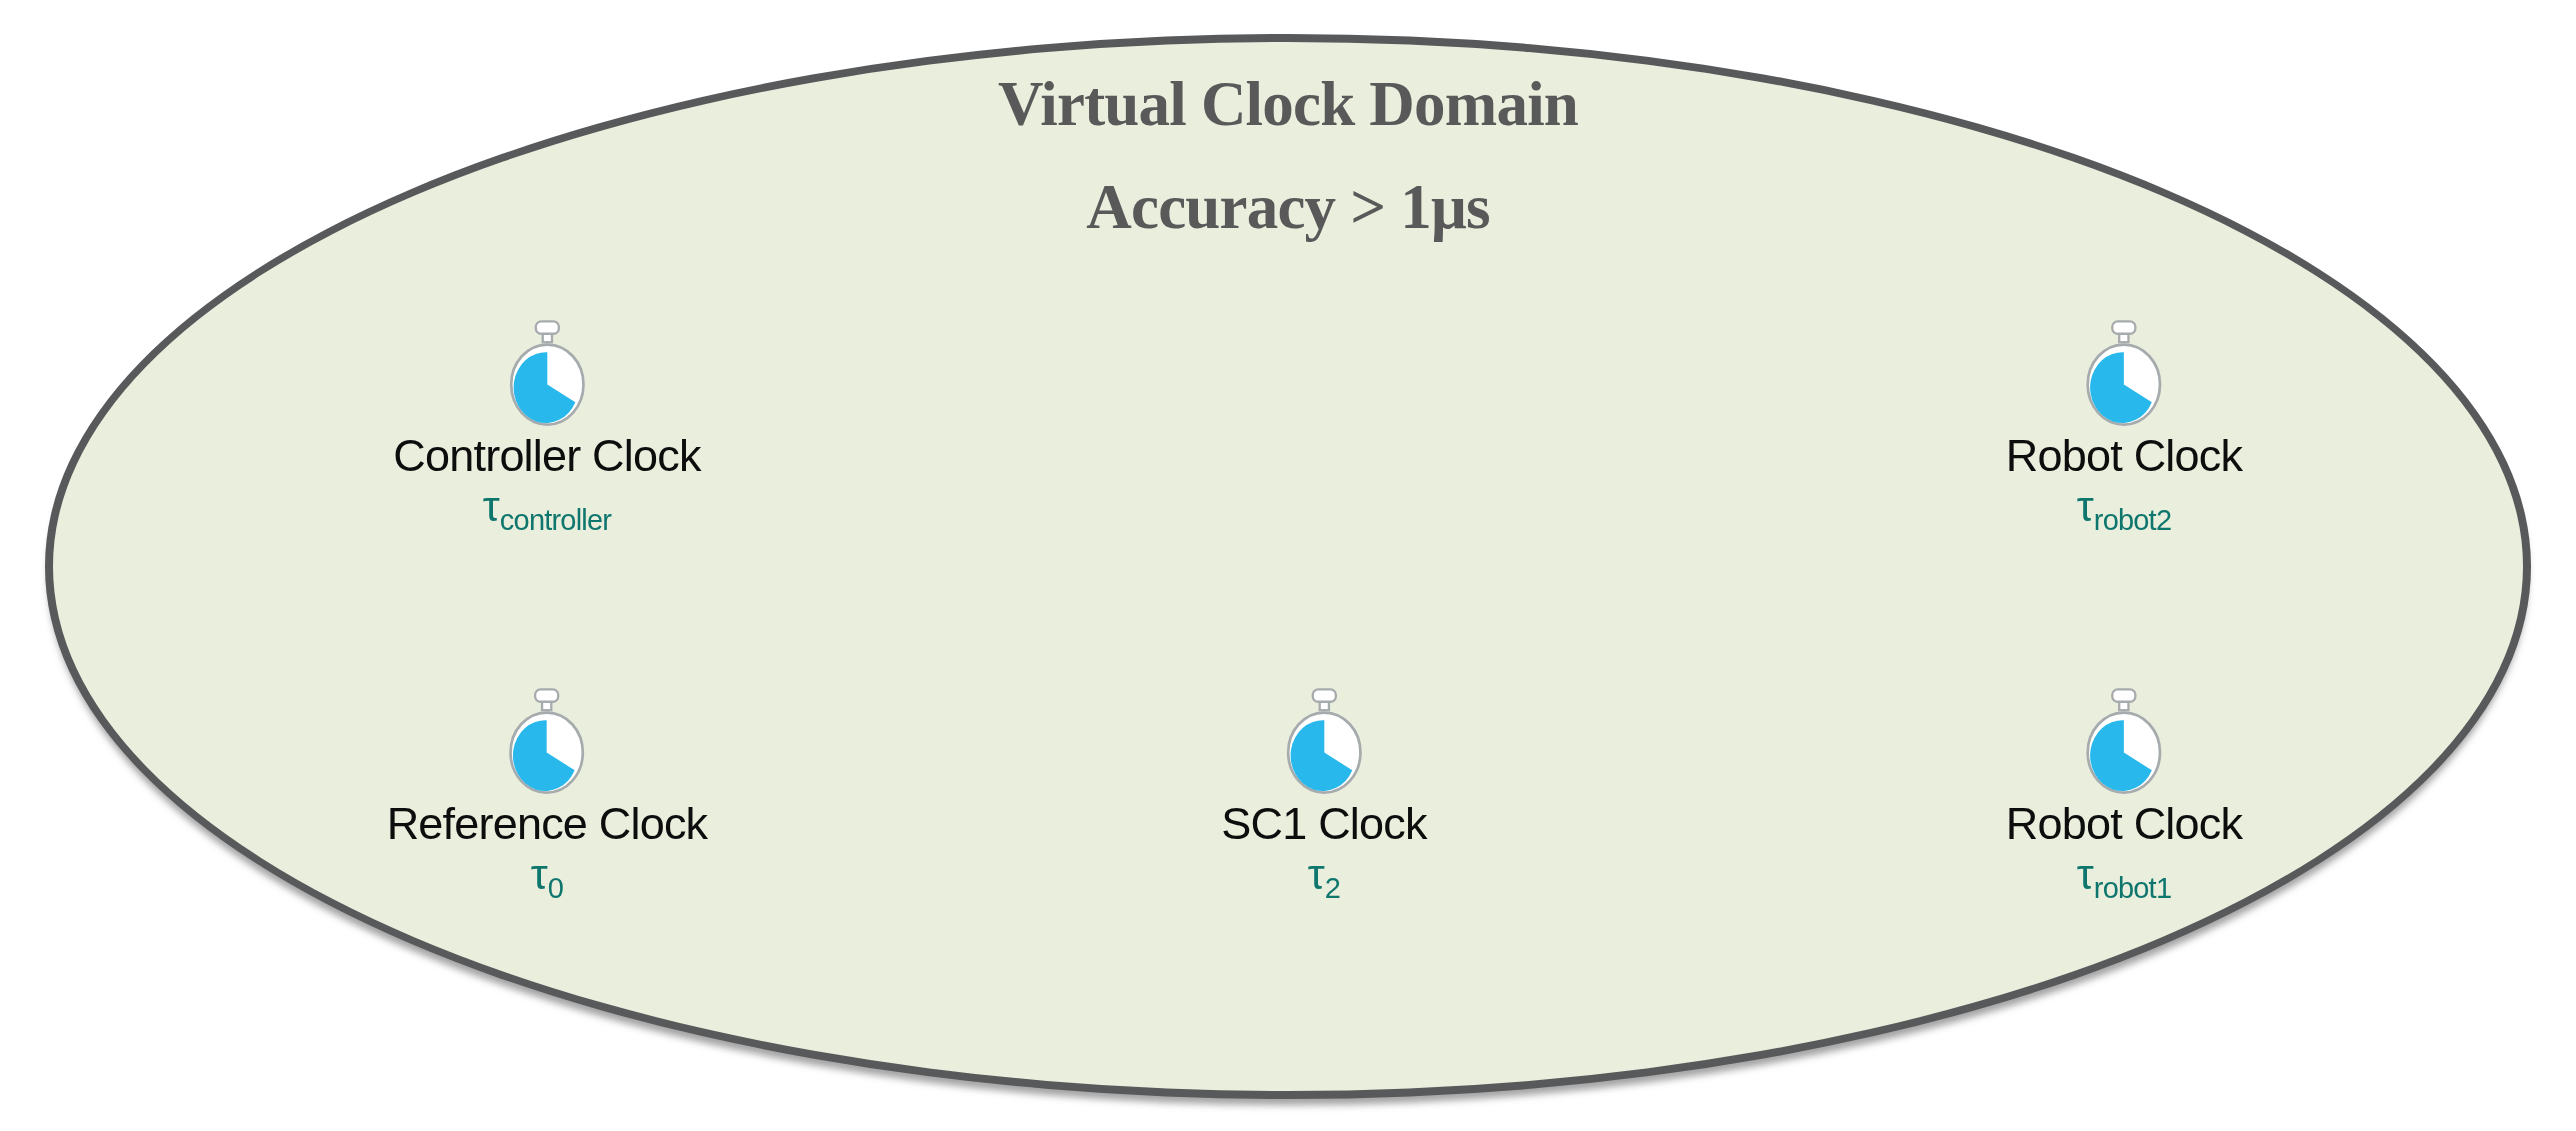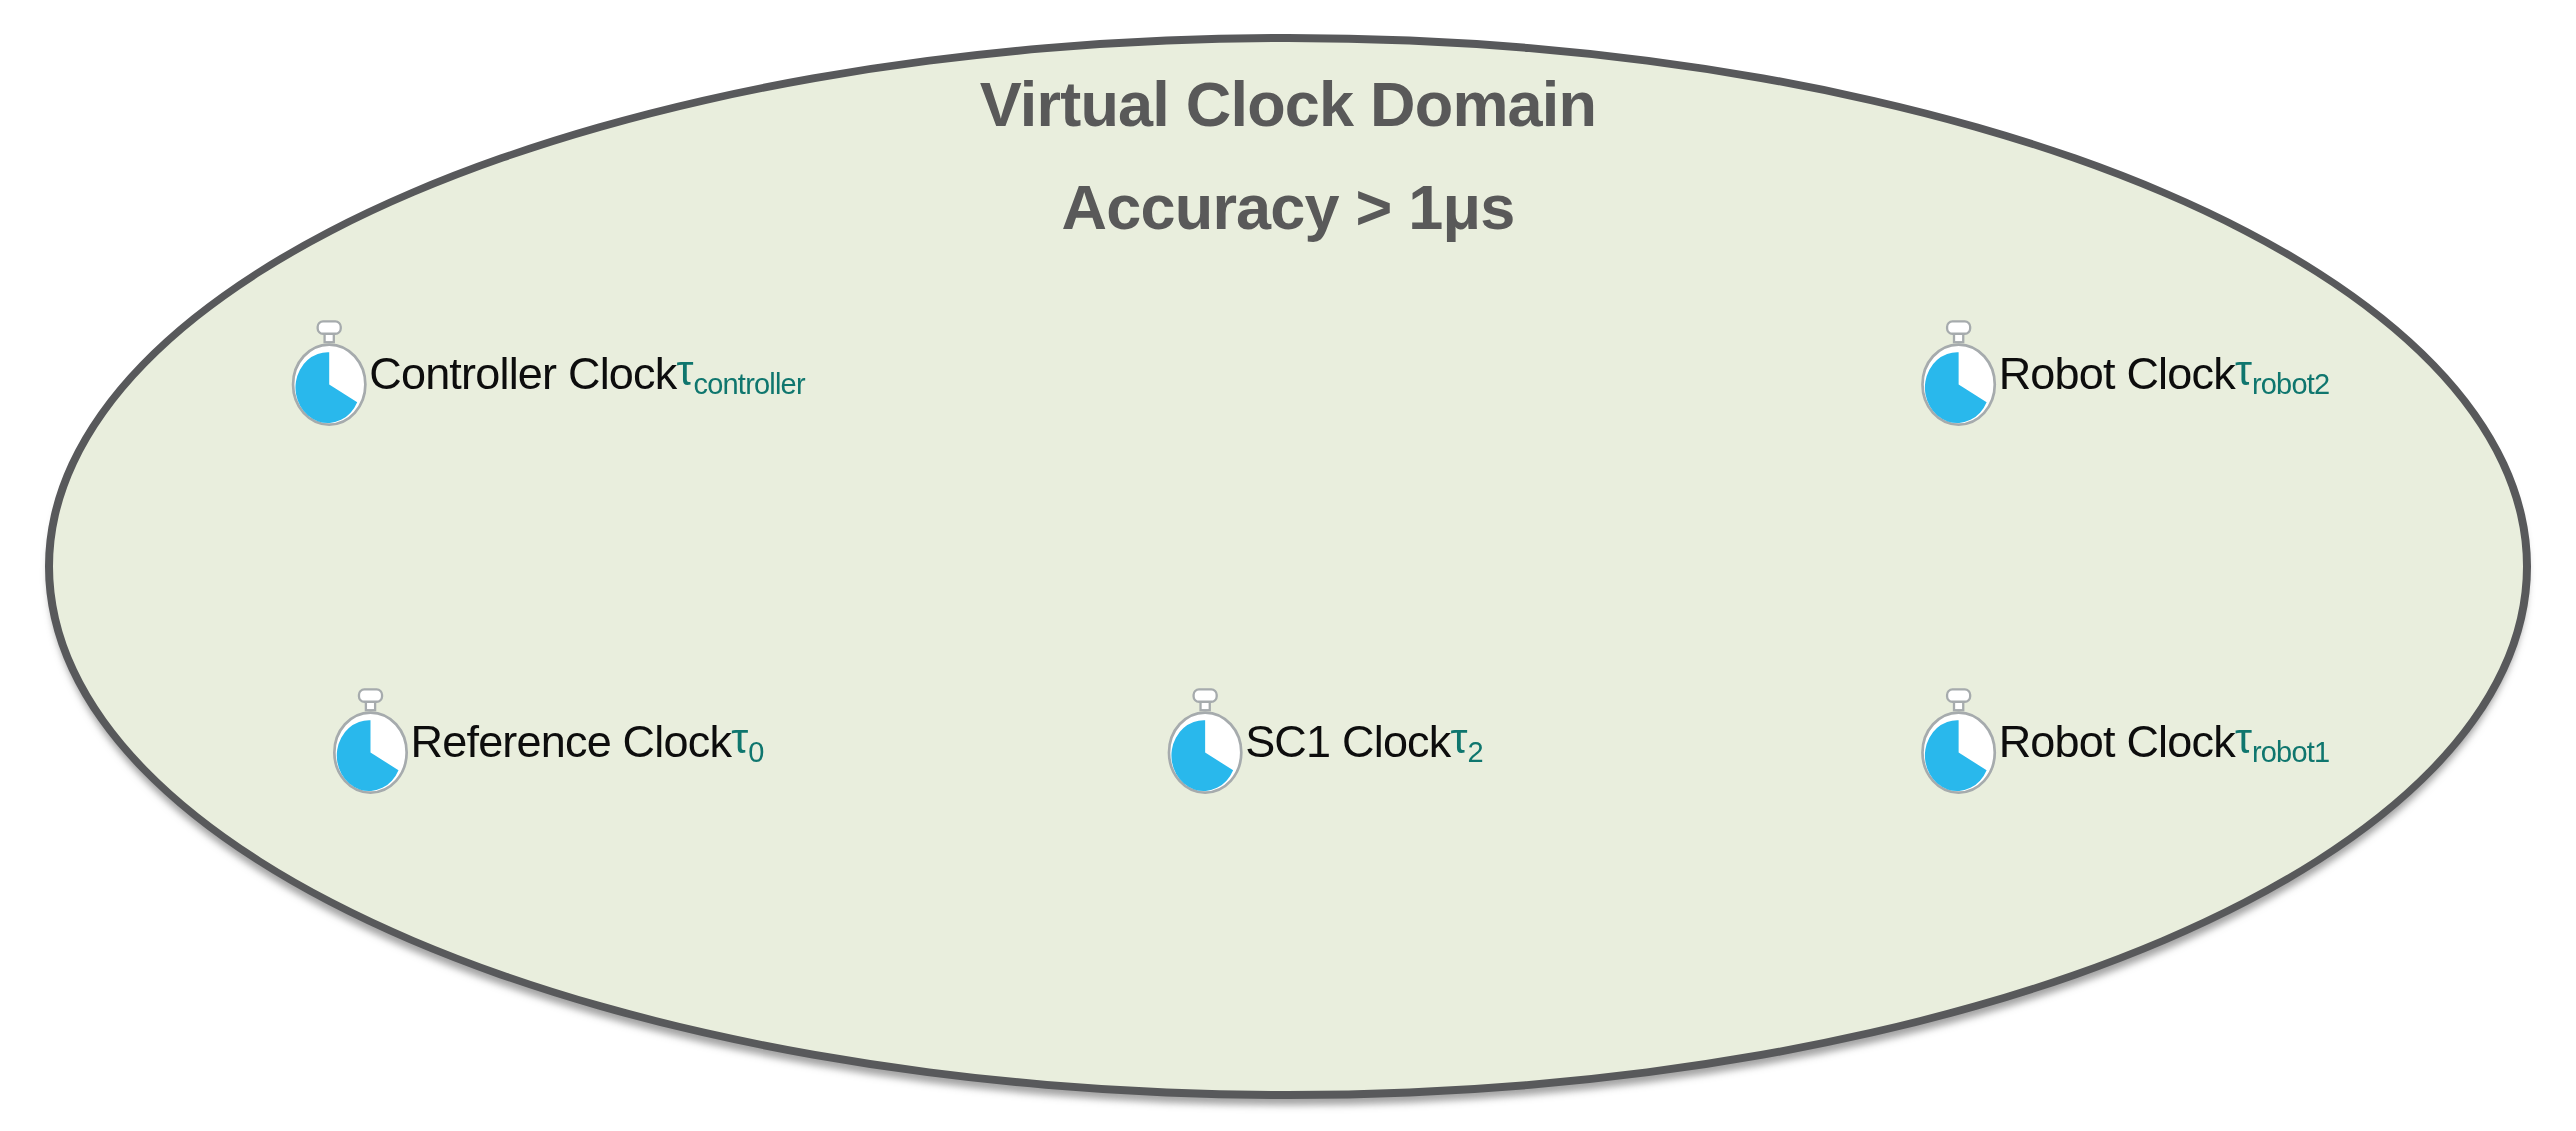--- a/index.html
+++ b/index.html
@@ -27,25 +27,27 @@
     position: absolute;
     left: 0;
     right: 0;
     top: 53px;
     text-align: center;
     color: #595959;
     font-weight: bold;
     font-size: 63px;
     line-height: 103px;
     letter-spacing: -0.8px;
+    font-family: Liberation Serif, serif;
   }
   .clock-node {
     position: absolute;
     transform: translateX(-50%);
     display: flex;
+    flex-direction: column;
     align-items: center;
   }
   .row-1 { top: 319px; }
   .row-2 { top: 687px; }
   .col-1 { left: 547px; }
   .col-2 { left: 1324px; }
   .col-3 { left: 2124px; }
   .clock-icon { width: 80px; height: 108px; display: block; }
   .clock-label {
     font-size: 45px;

